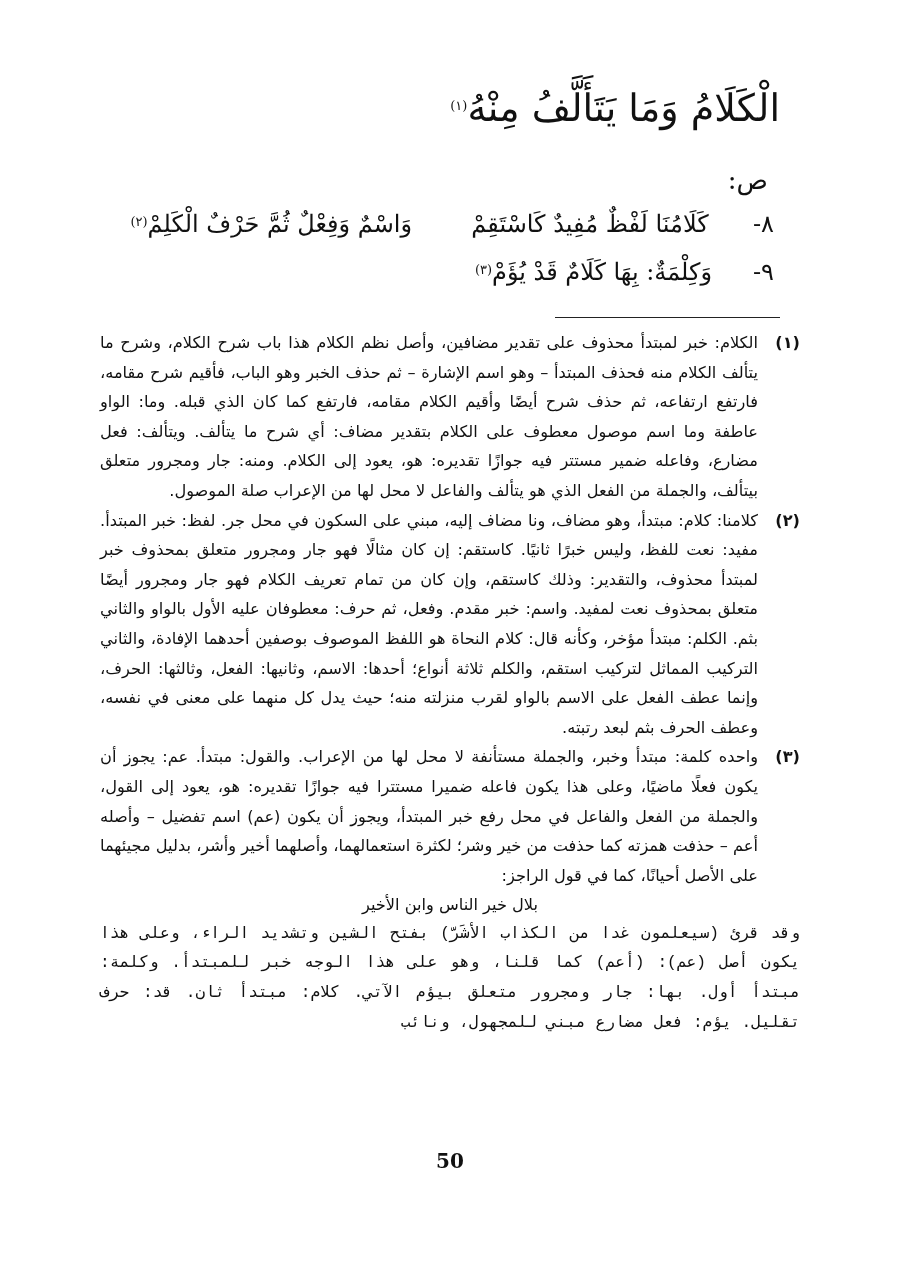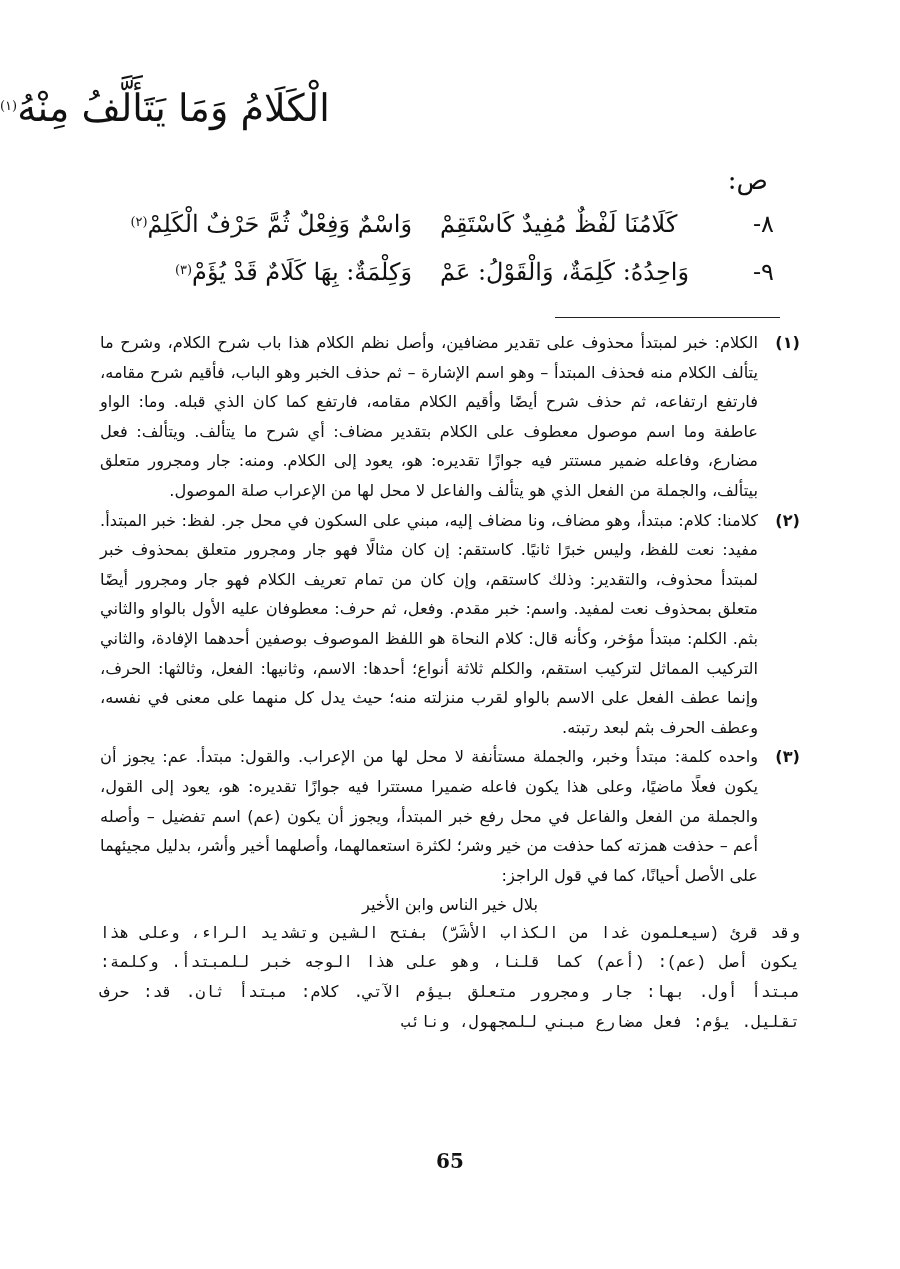--- a/index.html
+++ b/index.html
@@ -13,21 +13,21 @@
       position: relative;
       overflow: hidden;
       color: #111111;
       font-family: "DejaVu Sans", sans-serif;
     }
     .page-title {
       position: absolute;
       top: 78px;
       left: 0;
       width: 780px;
-      text-align: left;
+      text-align: right;
       font-family: "DejaVu Serif", serif;
       font-size: 38px;
       line-height: 60px;
       direction: rtl;
     }
     .page-title sup, .verse sup {
       font-size: 13px;
       vertical-align: top;
       position: relative;
       top: -2px;
@@ -57,21 +57,21 @@
       font-size: 24px;
       line-height: 48px;
       white-space: nowrap;
     }
     .verse .vnum {
       width: 34px;
       text-align: right;
     }
     .verse .hemi1 {
       width: 300px;
-      text-align: left;
+      text-align: center;
     }
     .verse .hemi2 {
       flex: 1;
       padding-right: 28px;
     }
     .divider {
       position: absolute;
       top: 317px;
       left: 555px;
       width: 225px;
@@ -141,21 +141,20 @@
 <div class="verse-label">ص:</div>
 
 <div class="verses">
   <div class="verse">
     <span class="vnum">٨-</span>
     <span class="hemi1">كَلَامُنَا لَفْظٌ مُفِيدٌ كَاسْتَقِمْ</span>
     <span class="hemi2"><span>وَاسْمٌ وَفِعْلٌ ثُمَّ حَرْفٌ الْكَلِمْ</span><sup>(٢)</sup></span>
   </div>
   <div class="verse">
     <span class="vnum">٩-</span>
-    <span class="hemi1">وَاحِدُهُ: كَلِمَةٌ، وَالْقَوْلُ: عَمْ</span>
     <span class="hemi2"><span>وَكِلْمَةٌ: بِهَا كَلَامٌ قَدْ يُؤَمْ</span><sup>(٣)</sup></span>
   </div>
 </div>
 
 <div class="divider"></div>
 
 <div class="notes">
   <div class="note">
     <span class="nnum">(١)</span>
     <p><b>الكلام:</b> <span>خبر لمبتدأ محذوف على تقدير مضافين، وأصل نظم الكلام هذا باب شرح الكلام، وشرح ما يتألف الكلام منه فحذف المبتدأ – وهو اسم الإشارة – ثم حذف الخبر وهو الباب، فأقيم شرح مقامه، فارتفع ارتفاعه، ثم حذف شرح أيضًا وأقيم الكلام مقامه، فارتفع كما كان الذي قبله. وما: الواو عاطفة وما اسم موصول معطوف على الكلام بتقدير مضاف: أي شرح ما يتألف. ويتألف: فعل مضارع، وفاعله ضمير مستتر فيه جوازًا تقديره: هو، يعود إلى الكلام. ومنه: جار ومجرور متعلق بيتألف، والجملة من الفعل الذي هو يتألف والفاعل لا محل لها من الإعراب صلة الموصول.</span></p>
@@ -165,13 +164,13 @@
     <p><b>كلامنا:</b> <span>كلام: مبتدأ، وهو مضاف، ونا مضاف إليه، مبني على السكون في محل جر. لفظ: خبر المبتدأ. مفيد: نعت للفظ، وليس خبرًا ثانيًا. كاستقم: إن كان مثالًا فهو جار ومجرور متعلق بمحذوف خبر لمبتدأ محذوف، والتقدير: وذلك كاستقم، وإن كان من تمام تعريف الكلام فهو جار ومجرور أيضًا متعلق بمحذوف نعت لمفيد. واسم: خبر مقدم. وفعل، ثم حرف: معطوفان عليه الأول بالواو والثاني بثم. الكلم: مبتدأ مؤخر، وكأنه قال: كلام النحاة هو اللفظ الموصوف بوصفين أحدهما الإفادة، والثاني التركيب المماثل لتركيب استقم، والكلم ثلاثة أنواع؛ أحدها: الاسم، وثانيها: الفعل، وثالثها: الحرف، وإنما عطف الفعل على الاسم بالواو لقرب منزلته منه؛ حيث يدل كل منهما على معنى في نفسه، وعطف الحرف بثم لبعد رتبته.</span></p>
   </div>
   <div class="note">
     <span class="nnum">(٣)</span>
     <p><b>واحده كلمة:</b> <span>مبتدأ وخبر، والجملة مستأنفة لا محل لها من الإعراب. والقول: مبتدأ. عم: يجوز أن يكون فعلًا ماضيًا، وعلى هذا يكون فاعله ضميرا مستترا فيه جوازًا تقديره: هو، يعود إلى القول، والجملة من الفعل والفاعل في محل رفع خبر المبتدأ، ويجوز أن يكون (عم) اسم تفضيل – وأصله أعم – حذفت همزته كما حذفت من خير وشر؛ لكثرة استعمالهما، وأصلهما أخير وأشر، بدليل مجيئهما على الأصل أحيانًا، كما في قول الراجز:</span></p>
     <span class="center-line">بلال خير الناس وابن الأخير</span>
     <span class="cont">وقد قرئ (سيعلمون غدا من الكذاب الأشَرّ) بفتح الشين وتشديد الراء، وعلى هذا يكون أصل (عم): (أعم) كما قلنا، وهو على هذا الوجه خبر للمبتدأ. وكلمة: مبتدأ أول. بها: جار ومجرور متعلق بيؤم الآتي. كلام: مبتدأ ثان. قد: حرف تقليل. يؤم: فعل مضارع مبني للمجهول، ونائب</span>
   </div>
 </div>
 
-<div class="page-number">65</div>
+<div class="page-number">50</div>
 
 </body></html>

